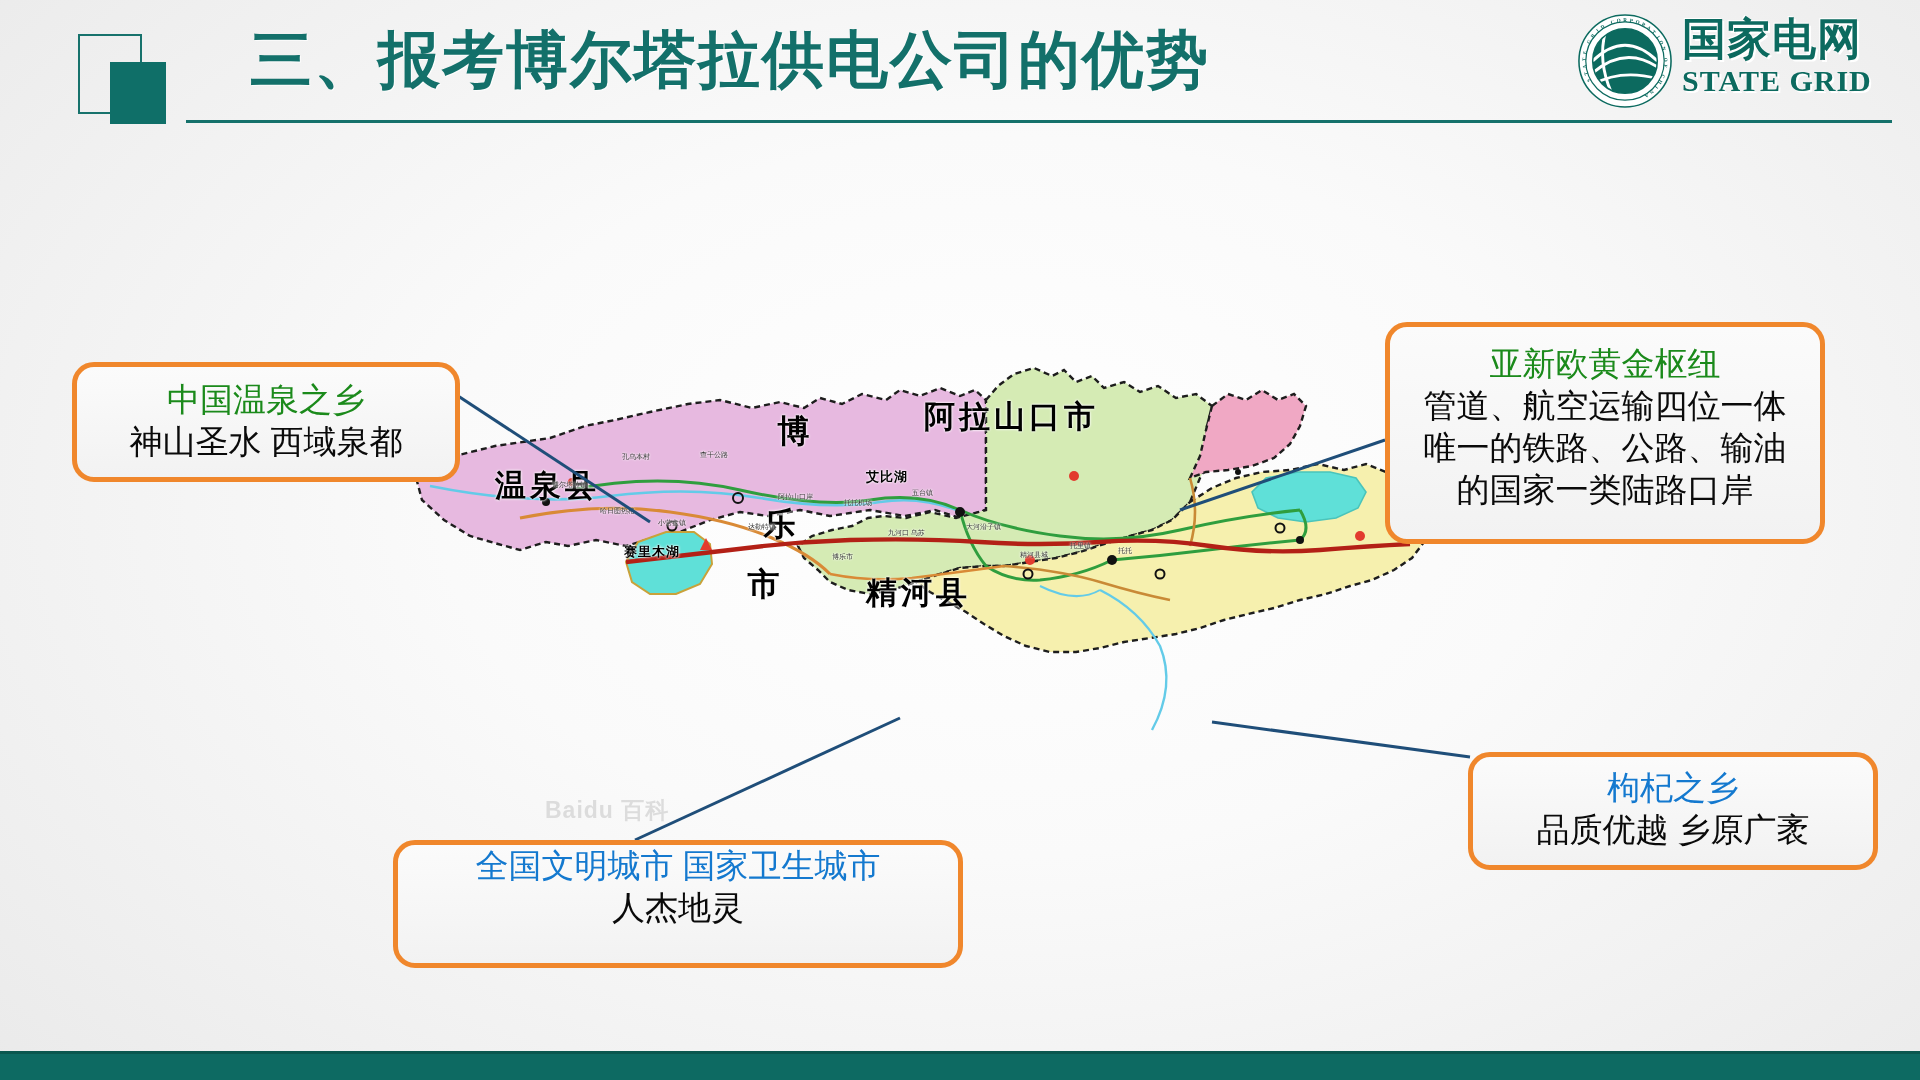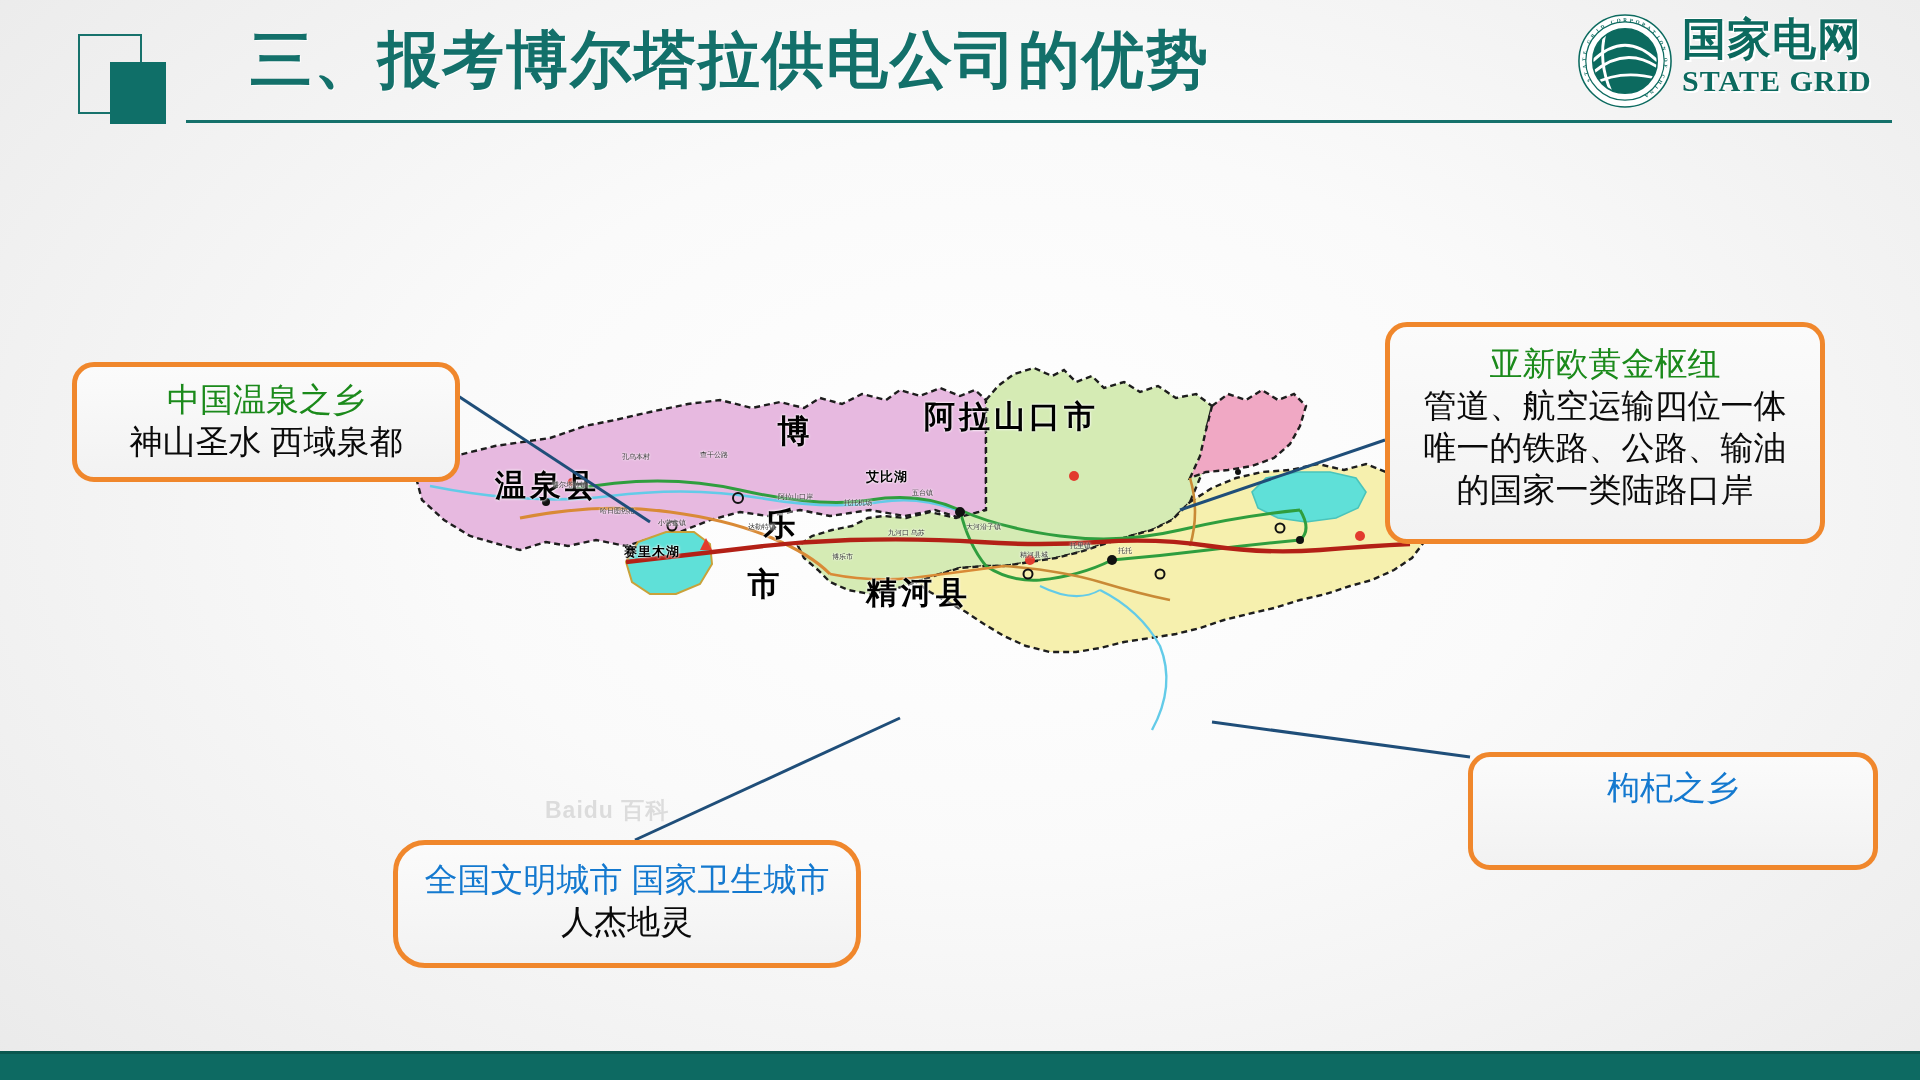--- a/index.html
+++ b/index.html
@@ -281,22 +281,23 @@
 
   <div class="callout" style="left:1385px;top:322px;width:440px;height:222px;padding-top:16px;">
     <div class="c-head green">亚新欧黄金枢纽</div>
     <div class="c-body">管道、航空运输四位一体</div>
     <div class="c-body">唯一的铁路、公路、输油</div>
     <div class="c-body">的国家一类陆路口岸</div>
   </div>
 
   <div class="callout" style="left:1468px;top:752px;width:410px;height:118px;padding-top:10px;">
     <div class="c-head blue">枸杞之乡</div>
-  </div>
-
-  <div class="callout" style="left:393px;top:840px;width:468px;height:128px;padding-top:14px;border-radius:32px;">
+    <div class="c-body">品质优越 乡原广袤</div>
+  </div>
+
+  <div class="callout" style="left:393px;top:840px;width:570px;height:128px;padding-top:0;">
     <div class="c-head blue">全国文明城市 国家卫生城市</div>
     <div class="c-body">人杰地灵</div>
   </div>
 
   <div id="footer-edge"></div>
   <div id="footer"></div>
 </div>
 
 </body></html>

